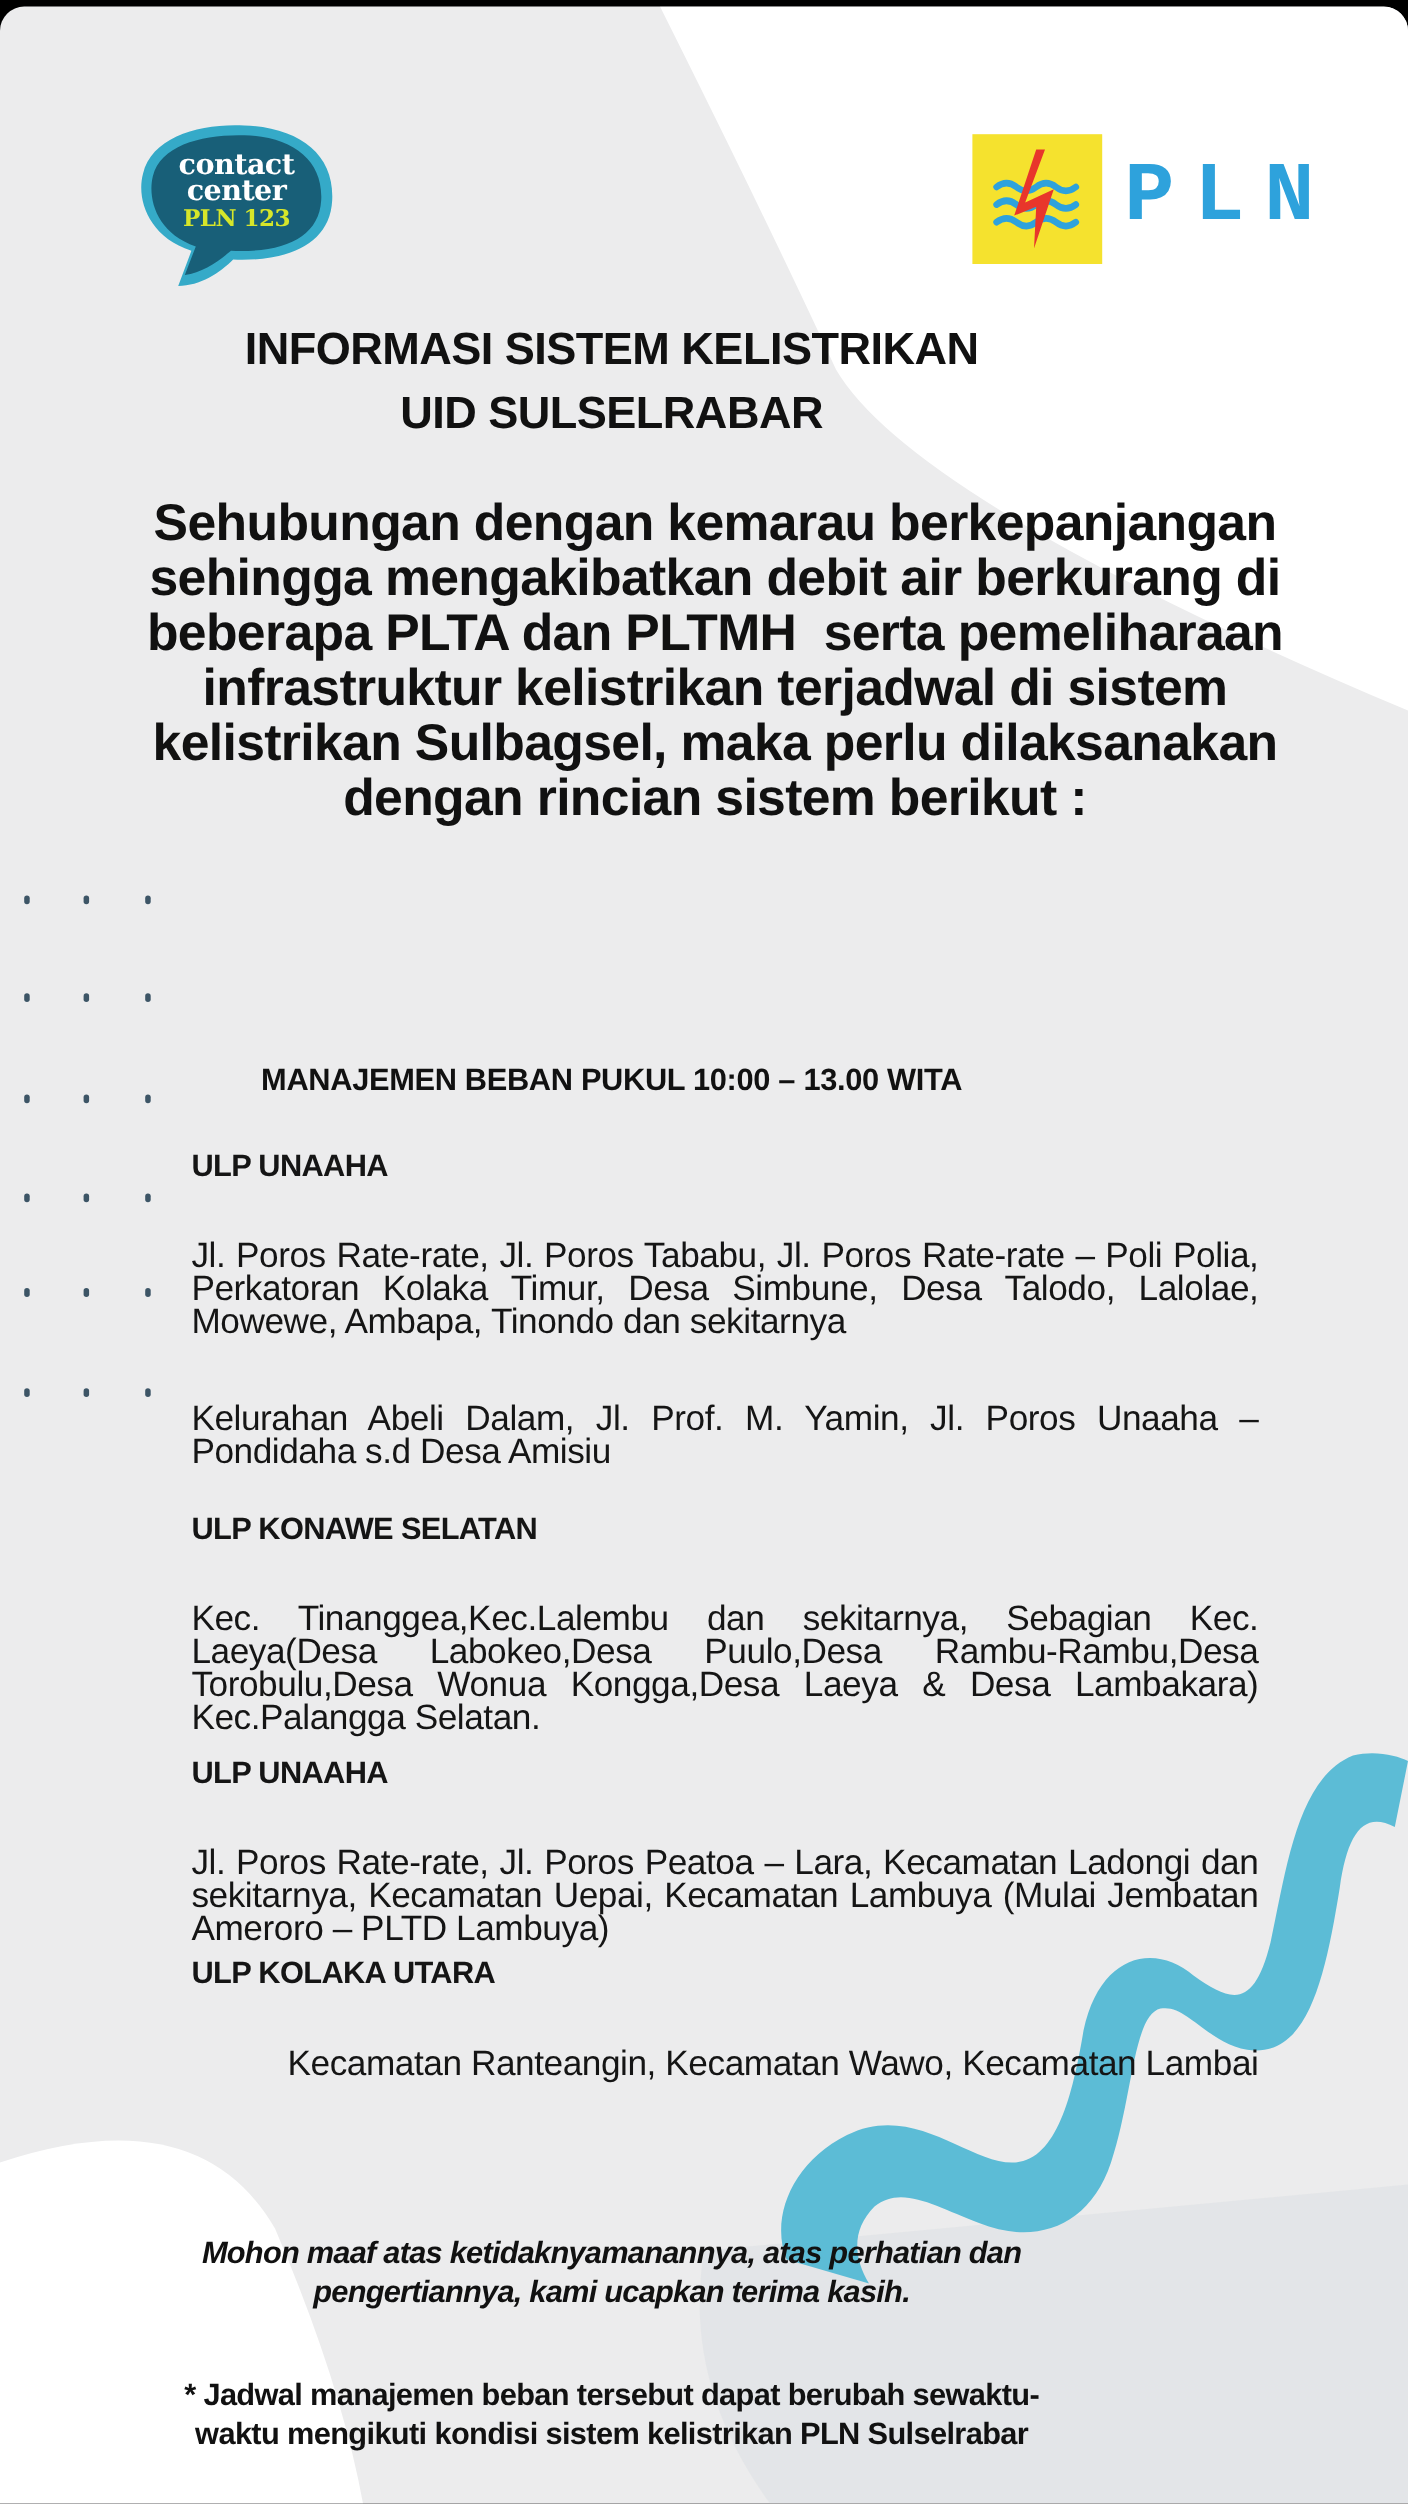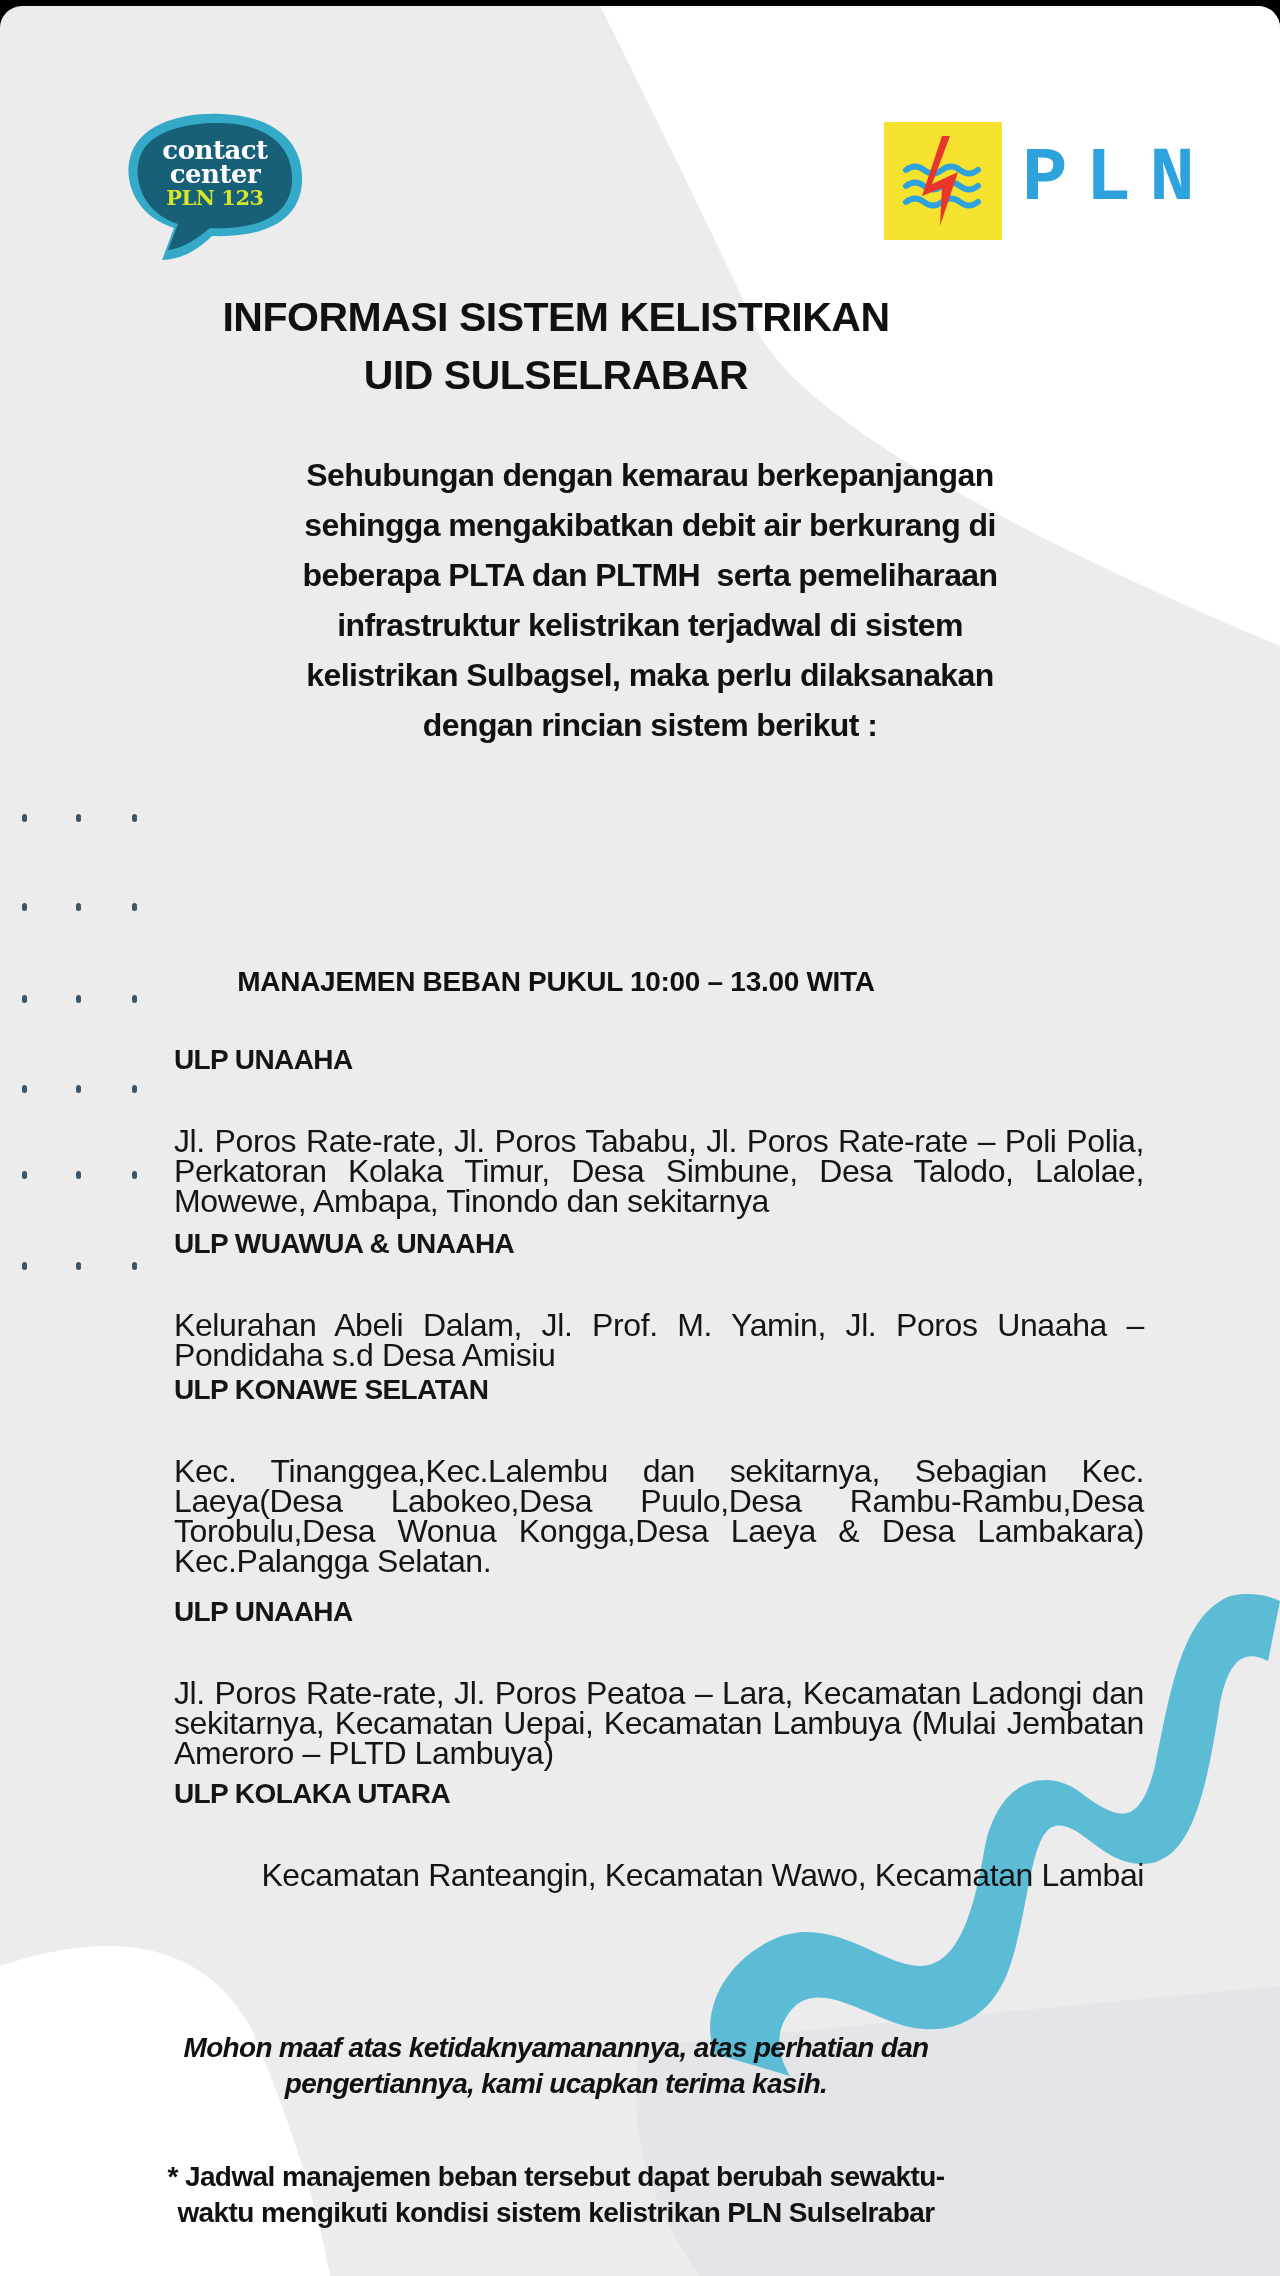--- a/index.html
+++ b/index.html
@@ -25,21 +25,21 @@
 
   
   .pln-box { left:884px; top:116px; width:118px; height:118px; background:#f5e22e; }
   .pln-word {
     left:1022px; top:128px; font-family:Liberation Mono, monospace; font-weight:bold;
     font-size:76px; letter-spacing:18px; color:#2ea2dc; line-height:90px;
   }
 
   .center { left:0; width:1112px; text-align:center; color:#111; }
   .title { top:282px; font-size:41px; font-weight:bold; line-height:58px; letter-spacing:-0.5px; }
-  .intro { left:130px; width:1040px; top:444px; font-size:32px; font-weight:bold; line-height:50px; letter-spacing:-0.6px; }
+  .intro { left:130px; width:1040px; top:444px; font-size:47px; font-weight:bold; line-height:50px; letter-spacing:-0.6px; }
   .date  { top:852px; font-size:27px; font-weight:bold; line-height:34px; letter-spacing:-0.3px; }
   .time  { top:958px; font-size:28px; font-weight:bold; line-height:36px; letter-spacing:-0.3px; }
 
   .section { left:174px; width:970px; color:#151515; }
   .sec-title { font-size:28px; font-weight:bold; line-height:36px; letter-spacing:-0.6px; }
   .sec-body { font-size:32px; line-height:30px; text-align:justify; letter-spacing:-0.4px;margin-top:48px; }
 
   .closing { top:2024px; font-size:28px; font-weight:bold; font-style:italic; line-height:36px; letter-spacing:-0.7px; }
   .note { top:2153px; font-size:28px; font-weight:bold; line-height:36px; letter-spacing:-0.6px; }
 
@@ -121,21 +121,20 @@
     <div>dengan rincian sistem berikut :</div>
   </div>
 
   <div class="abs center time">MANAJEMEN BEBAN PUKUL 10:00 – 13.00 WITA</div>
 
   <div class="abs section" style="top:1036px">
     <div class="sec-title">ULP UNAAHA</div>
     <div class="sec-body">Jl. Poros Rate-rate, Jl. Poros Tababu, Jl. Poros Rate-rate – Poli Polia, Perkatoran Kolaka Timur, Desa Simbune, Desa Talodo, Lalolae, Mowewe, Ambapa, Tinondo dan sekitarnya</div>
   </div>
   <div class="abs section" style="top:1220px">
-    <div class="sec-title">ULP WUAWUA &amp; UNAAHA</div>
     <div class="sec-body">Kelurahan Abeli Dalam, Jl. Prof. M. Yamin, Jl. Poros Unaaha – Pondidaha s.d Desa Amisiu</div>
   </div>
   <div class="abs section" style="top:1366px">
     <div class="sec-title">ULP KONAWE SELATAN</div>
     <div class="sec-body">Kec. Tinanggea,Kec.Lalembu dan sekitarnya, Sebagian Kec. Laeya(Desa Labokeo,Desa Puulo,Desa Rambu-Rambu,Desa Torobulu,Desa Wonua Kongga,Desa Laeya &amp; Desa Lambakara) Kec.Palangga Selatan.</div>
   </div>
   <div class="abs section" style="top:1588px">
     <div class="sec-title">ULP UNAAHA</div>
     <div class="sec-body">Jl. Poros Rate-rate, Jl. Poros Peatoa – Lara, Kecamatan Ladongi dan sekitarnya, Kecamatan Uepai, Kecamatan Lambuya (Mulai Jembatan Ameroro – PLTD Lambuya)</div>
   </div>

